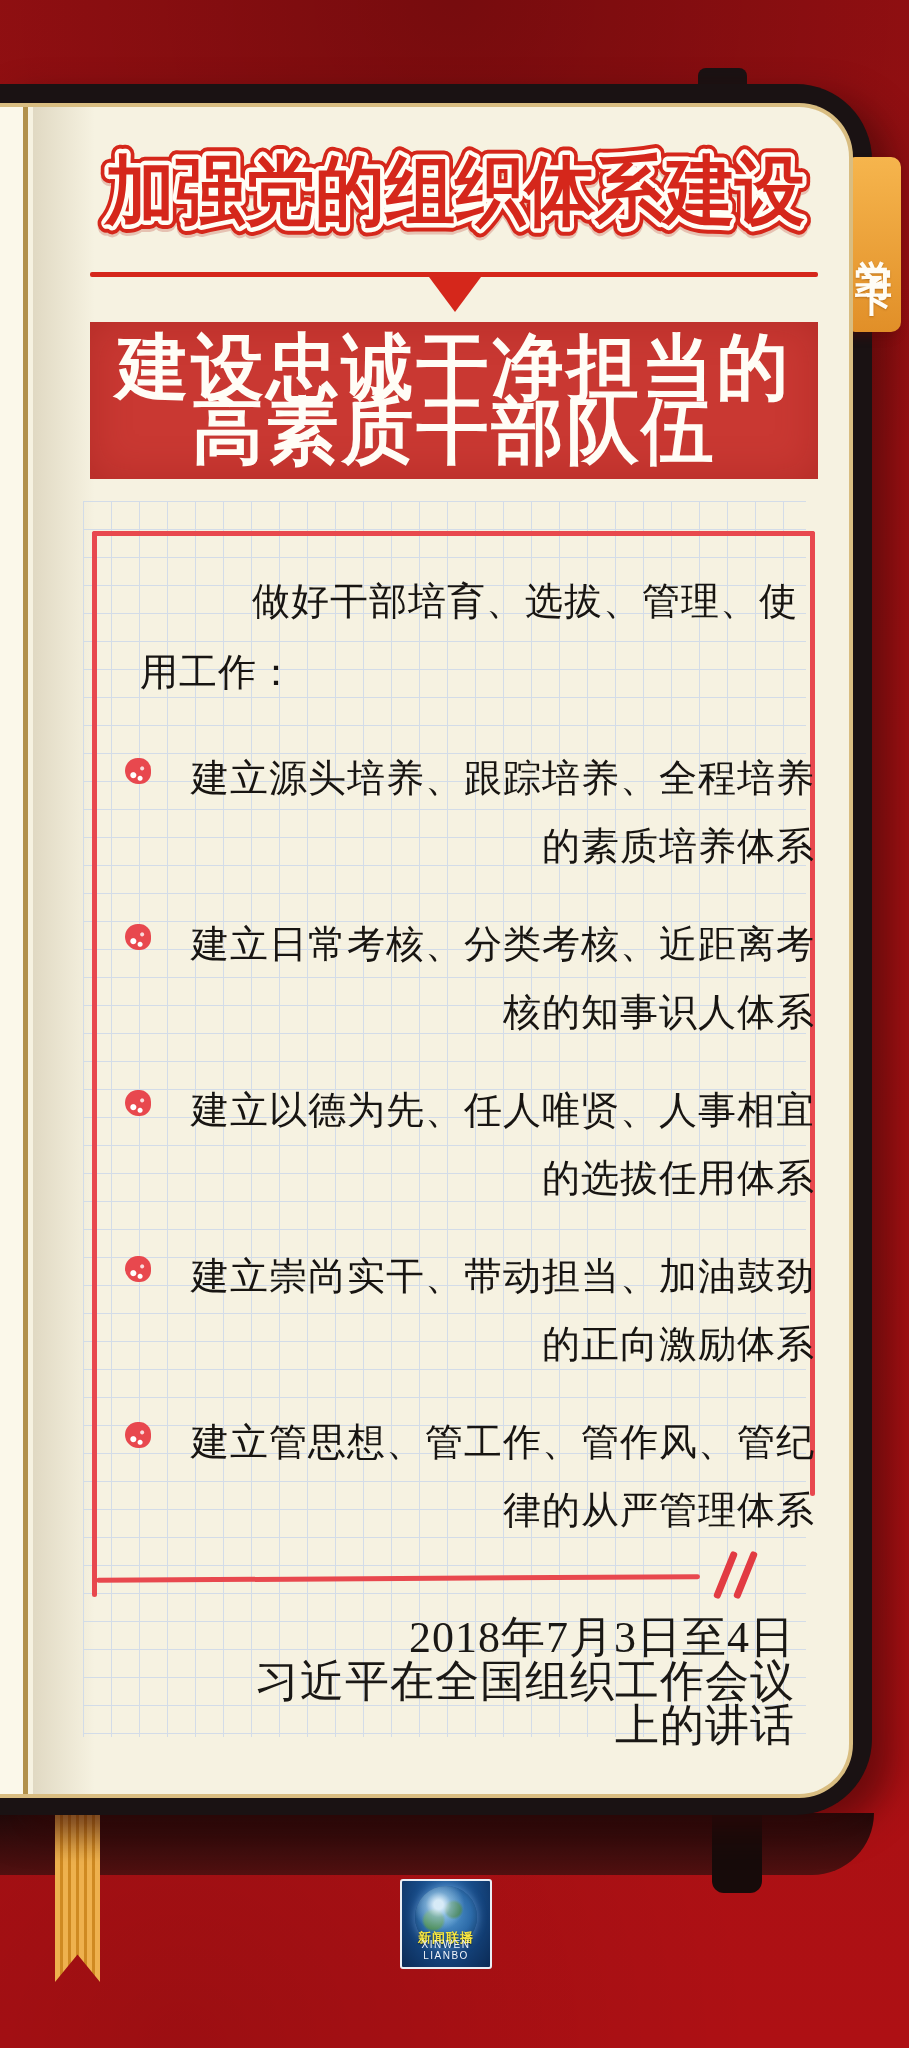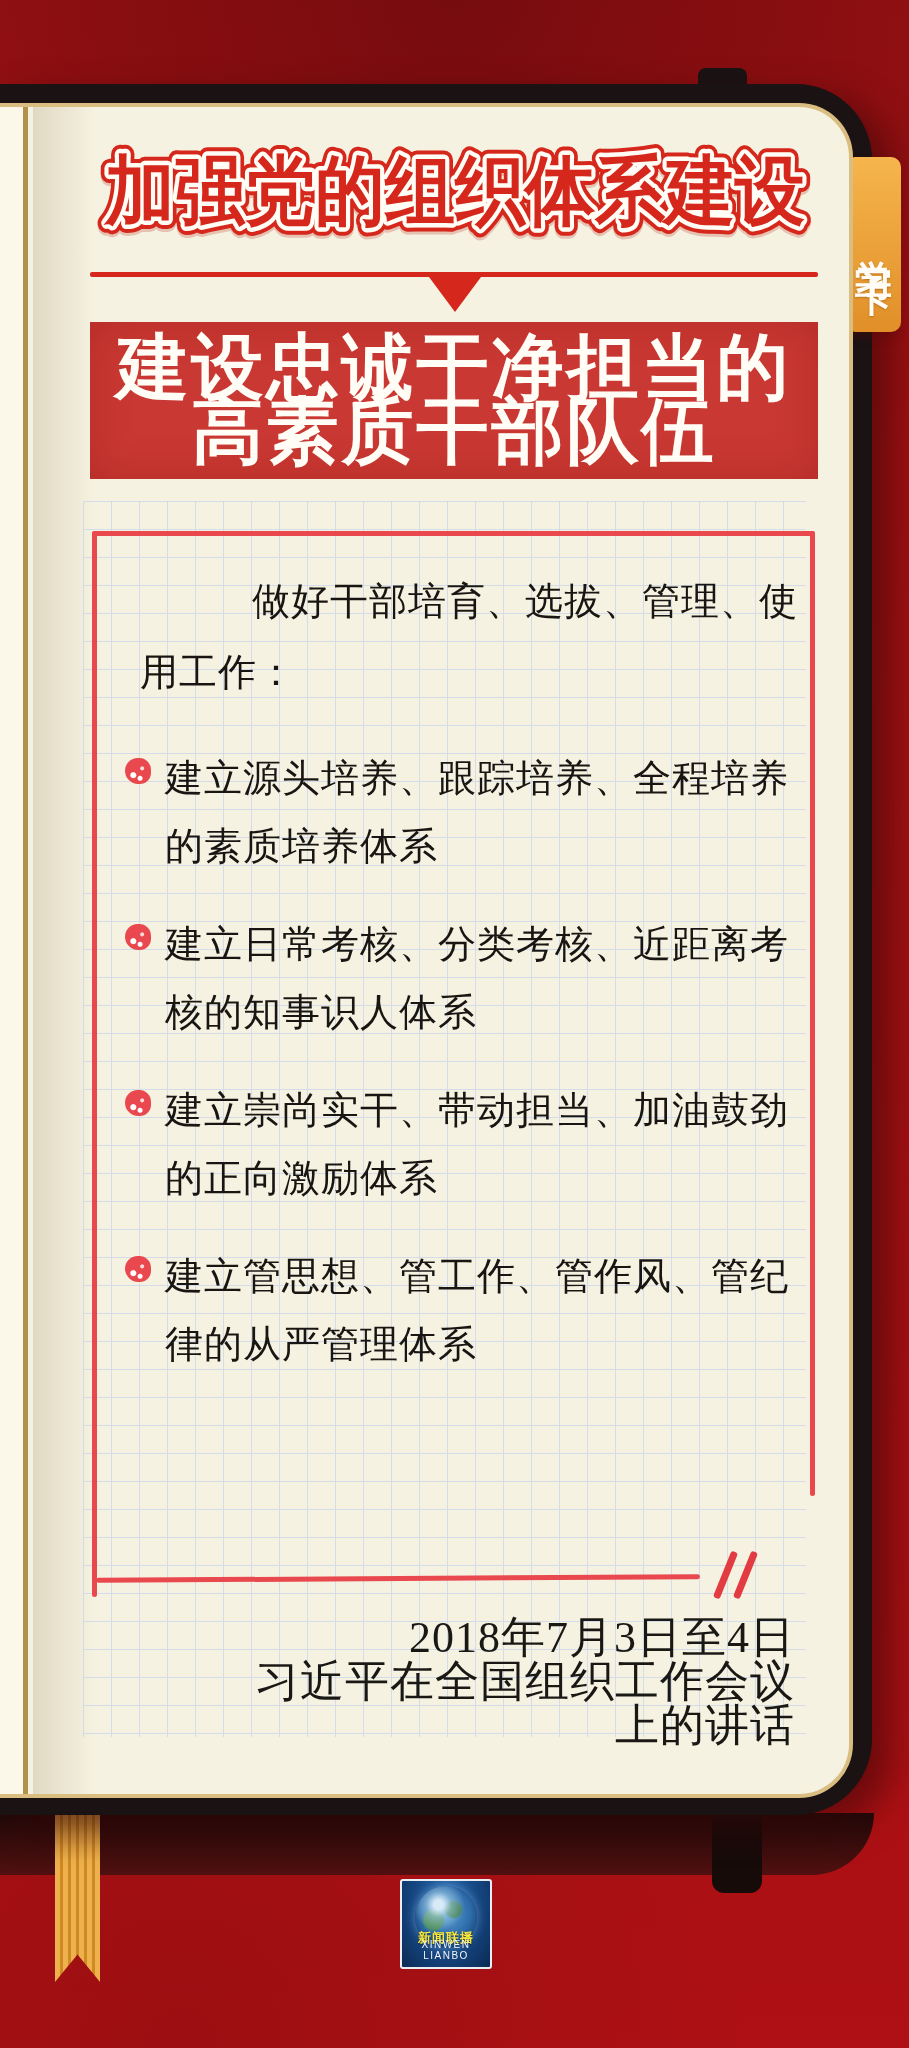--- a/index.html
+++ b/index.html
@@ -78,21 +78,21 @@
   .bx{background:var(--box-border-red,#e8484e);border-radius:4px;}
   .bx-top{left:92px;top:424px;width:723px;height:5px;}
   .bx-left{left:92px;top:424px;width:5px;height:1066px;}
   .bx-right{left:810px;top:424px;width:5px;height:965px;}
   .bx-bottom{left:96px;top:1469px;width:604px;height:5px;transform:rotate(-.35deg);}
 
   
   .note{left:140px;top:459px;width:675px;color:#181512;font-size:38px;}
   .intro{line-height:71px;text-indent:112px;letter-spacing:1px;}
   .blist{list-style:none;margin:0;padding:0 0 0 25px;}
-  .blist li{position:relative;line-height:68px;margin-top:30px;letter-spacing:1px;width:650px;}
+  .blist li{position:relative;line-height:68px;margin-top:30px;letter-spacing:1px;width:650px;text-align:right;}
   .blist li:first-child{margin-top:36px;}
   .blist li::before{content:"";position:absolute;left:-40px;top:14px;width:26px;height:26px;
     background:
       radial-gradient(circle at 32% 66%,#fff 0 2.5px,transparent 3.5px),
       radial-gradient(circle at 58% 78%,#fff 0 2px,transparent 3px),
       radial-gradient(circle at 66% 40%,rgba(255,255,255,.8) 0 1.5px,transparent 2.5px),
       var(--box-border-red,#e8484e);
     border-radius:52% 48% 46% 54%;}
 
   
@@ -169,20 +169,21 @@
     <div class="abs bx bx-top"></div>
     <div class="abs bx bx-left"></div>
     <div class="abs bx bx-right"></div>
     <div class="abs bx bx-bottom"></div>
 
     <div class="abs note">
       <div class="intro">做好干部培育、选拔、管理、使用工作：</div>
       <ul class="blist">
         <li>建立源头培养、跟踪培养、全程培养的素质培养体系</li>
         <li>建立日常考核、分类考核、近距离考核的知事识人体系</li>
+        <li>建立以德为先、任人唯贤、人事相宜的选拔任用体系</li>
         <li>建立崇尚实干、带动担当、加油鼓劲的正向激励体系</li>
         <li>建立管思想、管工作、管作风、管纪律的从严管理体系</li>
       </ul>
     </div>
 
     <div class="abs slash slash1"></div>
     <div class="abs slash slash2"></div>
 
     <div class="abs attr">
       <div>2018年7月3日至4日</div>

